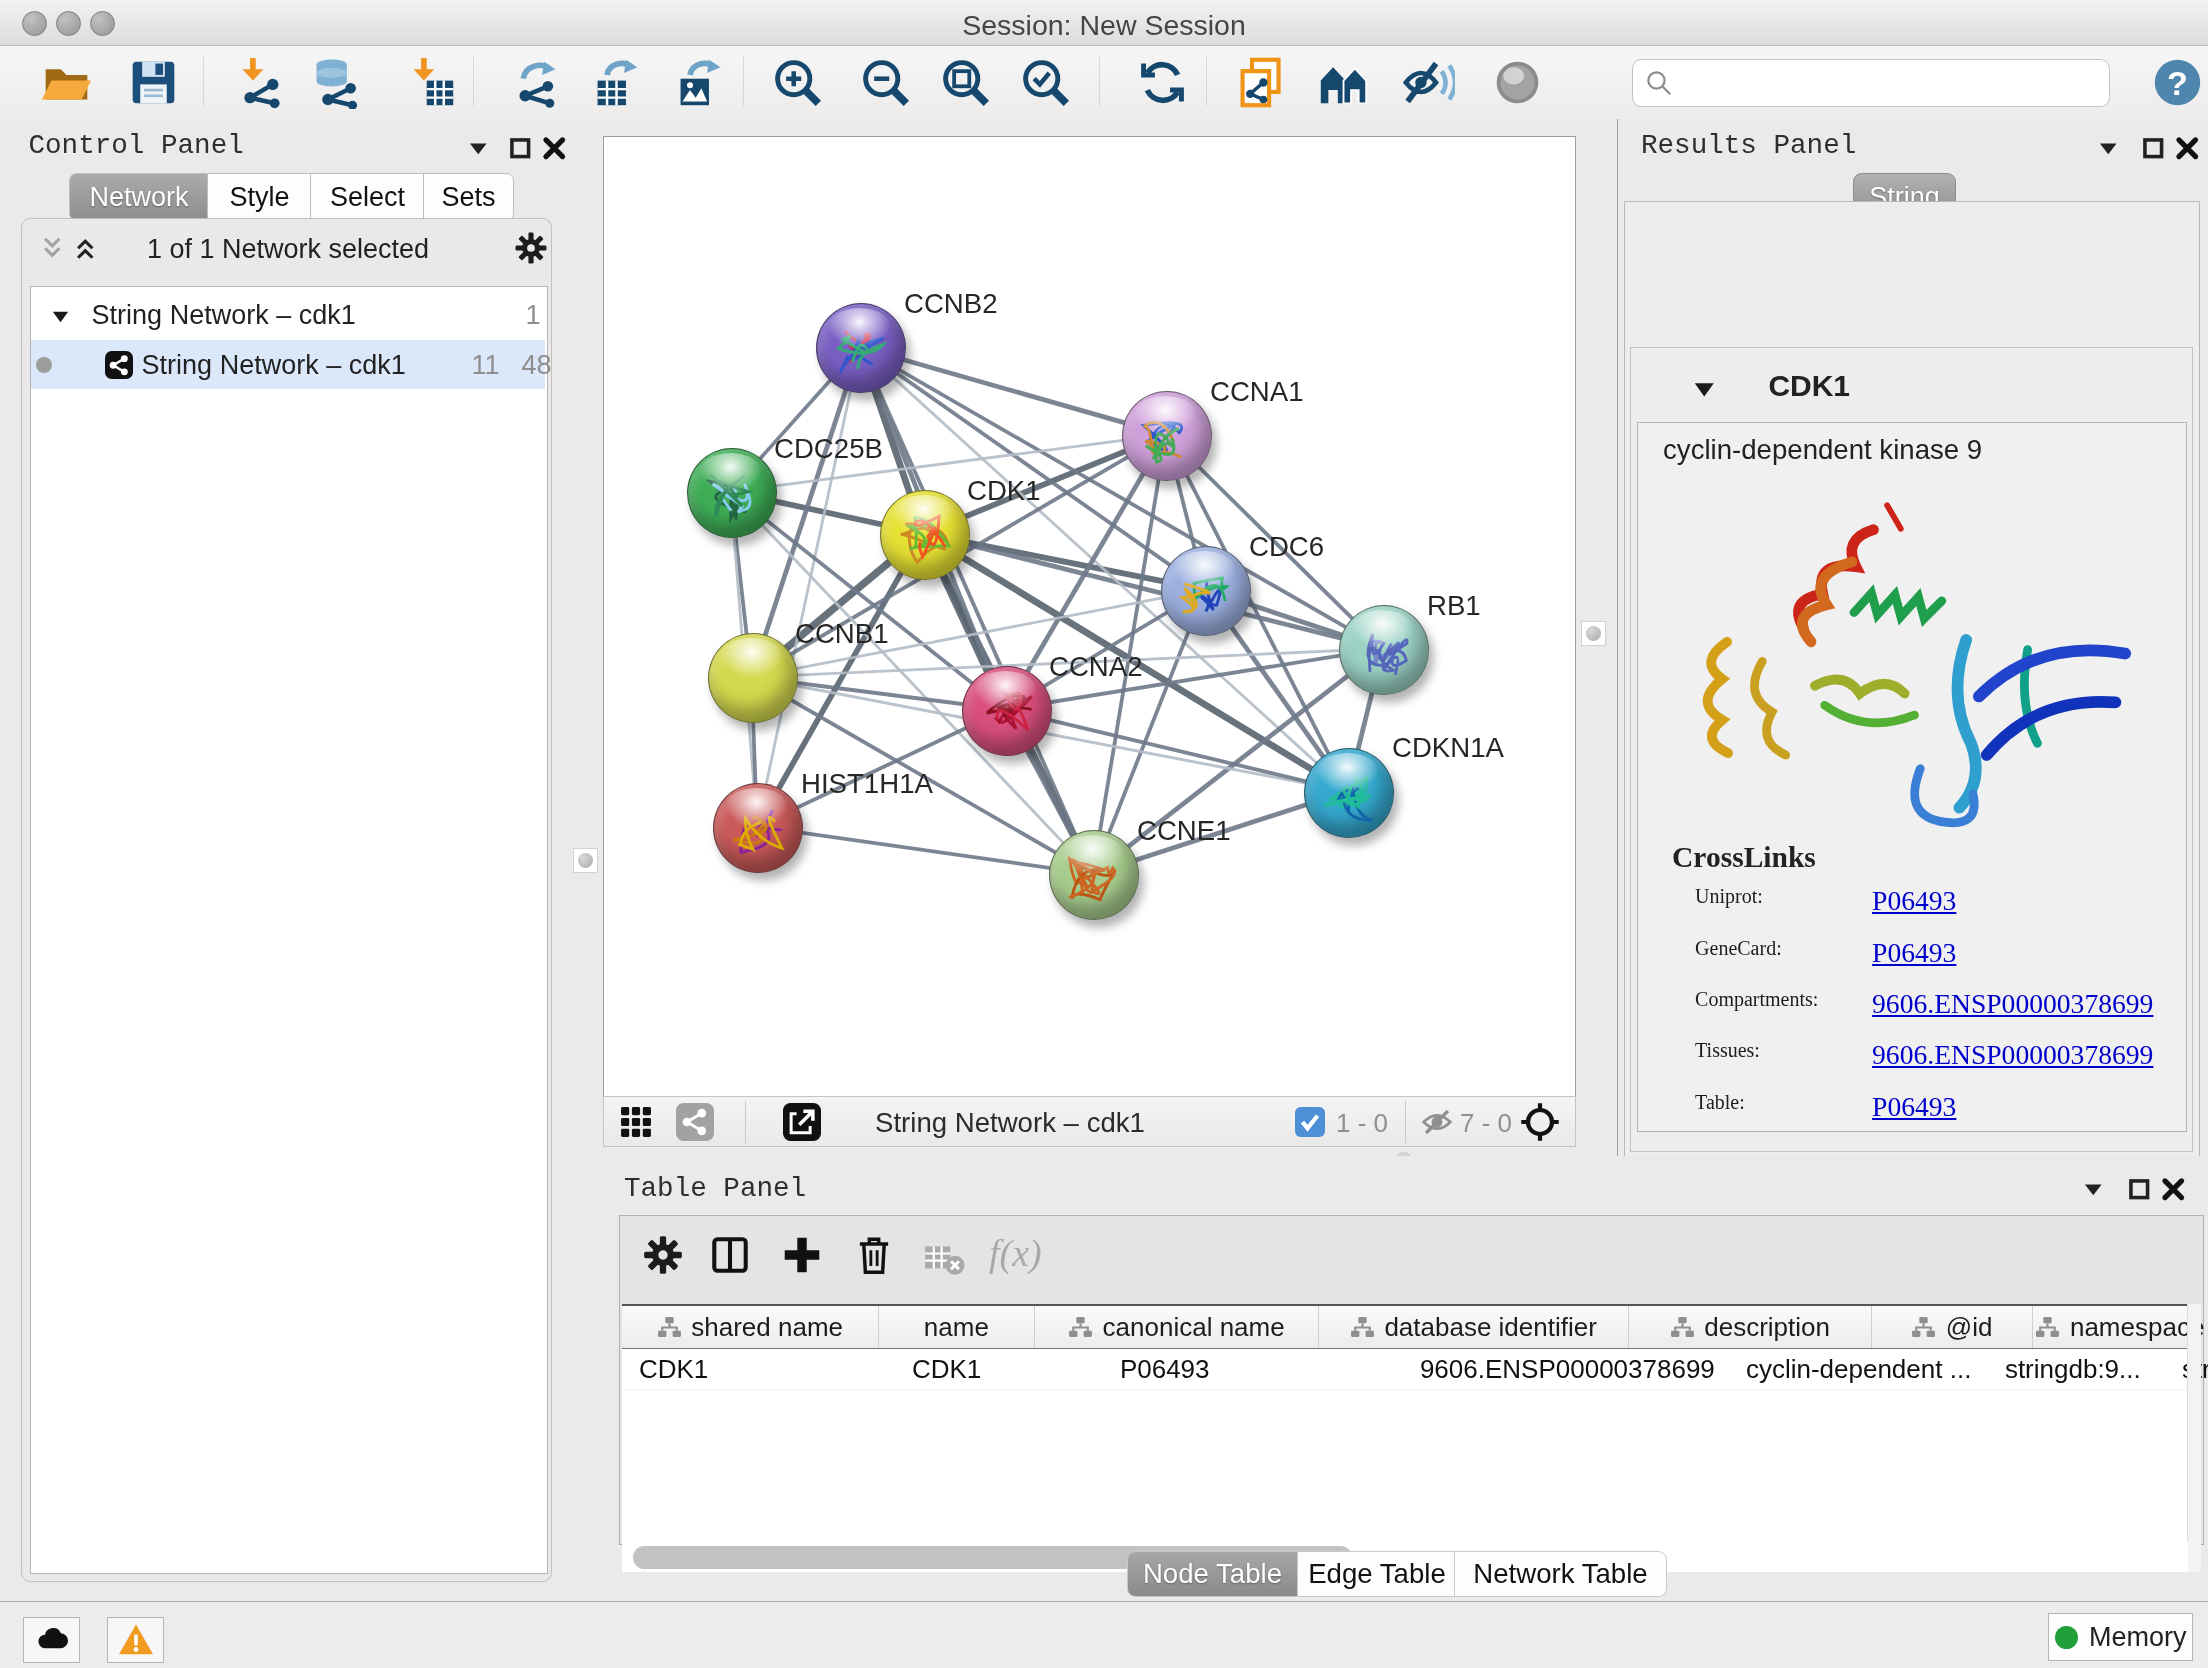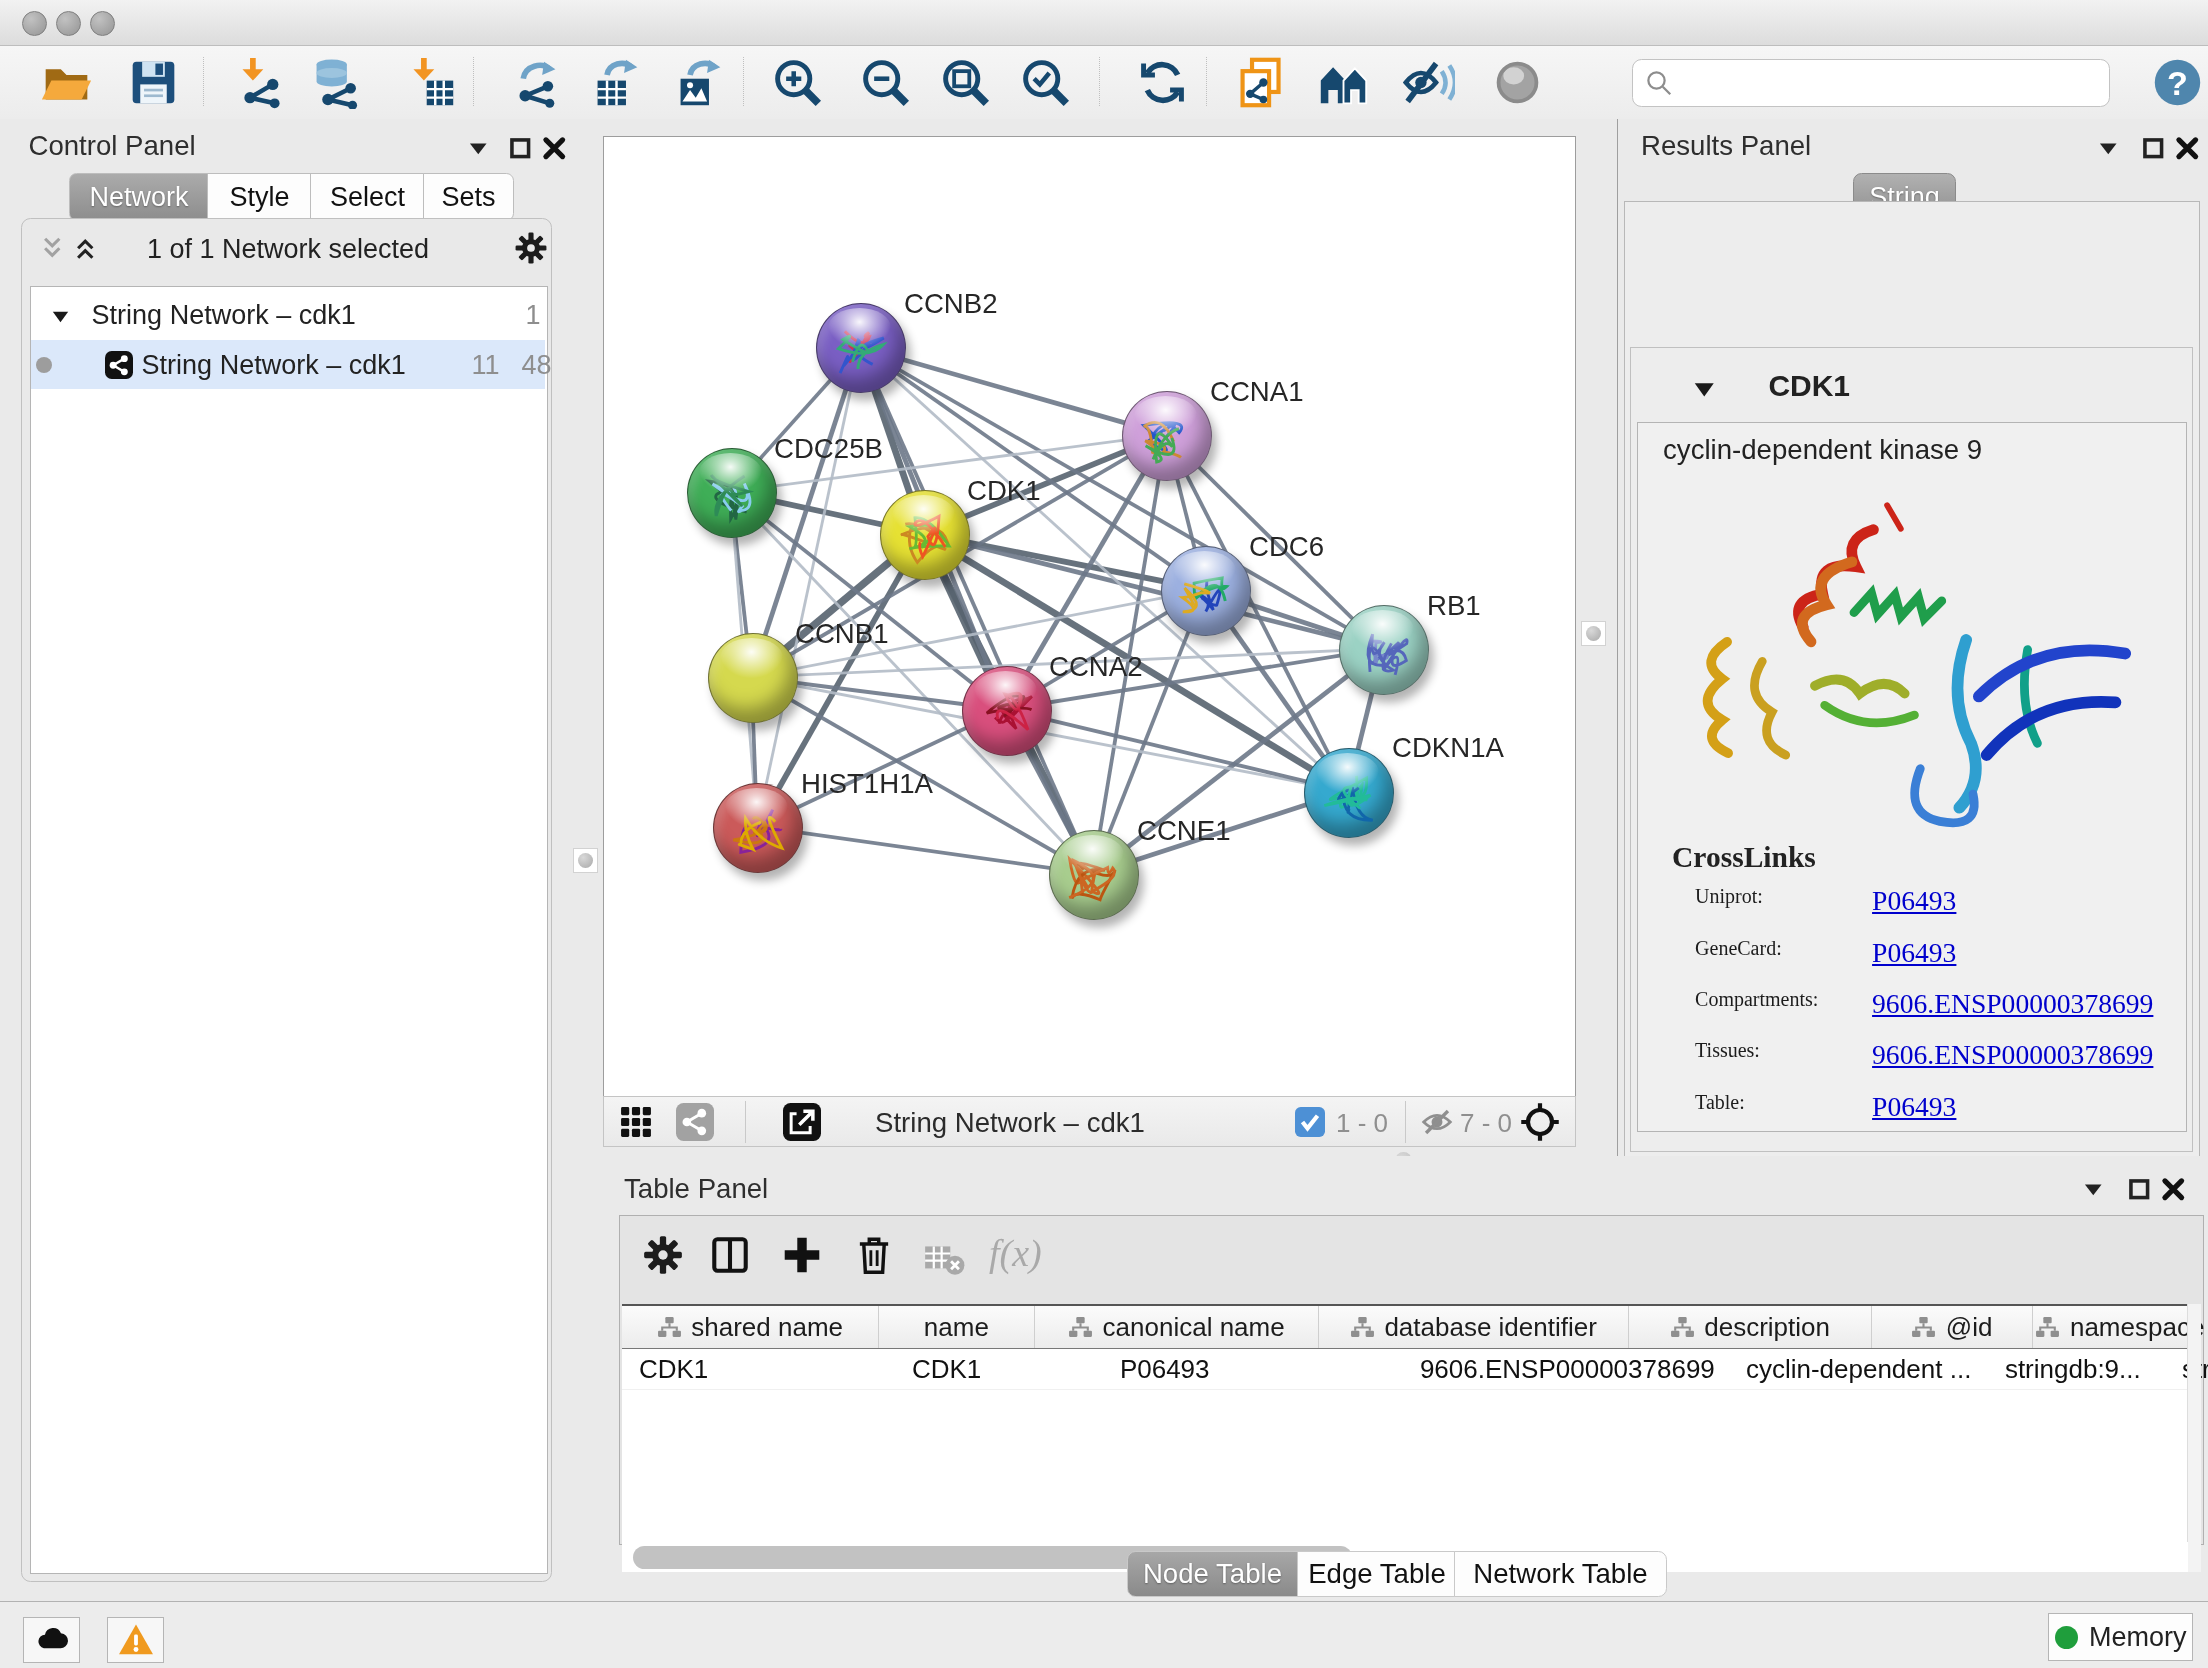--- a/index.html
+++ b/index.html
@@ -20,21 +20,21 @@
     border-bottom:1px solid #c2c2c2;}
   .ticon{top:51px;width:53px;height:53px;top:9.5px;}
   .ticon svg{width:53px;height:53px;}
   .tsep{top:11.4px;width:0;height:49px;border-left:1.9px dotted #bfbfbf;}
   #search-wrap{left:1632px;top:13.3px;width:476px;height:46px;background:#fff;border:1.9px solid #c3c3c3;
     border-radius:9.5px;}
   #search-input{position:absolute;left:49px;top:1.9px;width:409px;height:36px;border:none;outline:none;
     font-size:25px;background:transparent;}
 
   
-  .panel-head{font-size:27.6px;color:#2e2e2e;}
+  .panel-head{font-size:27.6px;color:#2e2e2e;font-family:Liberation Mono, monospace;}
   .mini-ic svg{width:28.5px;height:28.5px;}
 
   
   #control-panel{left:0;top:119px;width:569px;height:1482px;background:#eaeaea;border-right:1.9px solid #9f9f9f;}
   .cp-tab{top:54px;height:46px;border:1px solid #bdbdbd;background:#fdfdfd;font-size:27px;
     display:flex;align-items:center;justify-content:center;color:#111;}
   .cp-tab.sel{background:linear-gradient(#ababab,#8d8d8d);color:#fff;text-shadow:0 1px 1.9px rgba(0,0,0,.35);}
   #cp-box{left:21px;top:99px;width:529px;height:1362px;background:#e9e9e9;border:1px solid #c0c0c0;border-radius:9.5px;}
   #cp-status-row{left:0;top:7.6px;width:529px;height:46px;}
   #cp-tree{left:7.6px;top:67px;width:516px;height:1286px;background:#fff;border:1px solid #b5b5b5;}
@@ -101,20 +101,21 @@
 </style>
 </head>
 <body>
 
 <div id="app">
 
   <div id="titlebar" class="abs">
     <div class="tlight abs" style="left:22px"></div>
     <div class="tlight abs" style="left:56px"></div>
     <div class="tlight abs" style="left:90px"></div>
+    <div id="win-title" class="abs">Session: New Session</div>
   </div>
 
   <div id="toolbar" class="abs">
     <span class="ticon abs" style="left:40px">
       <svg viewBox="0 0 28 28">
           <path d="M3 7h8l3 3h11v13H3z" fill="#a06a14"></path>
           <path d="M1 23l5-10h21l-5 10z" fill="#f5a93c"></path>
         </svg>
     </span>
     <span class="ticon abs" style="left:127px">

